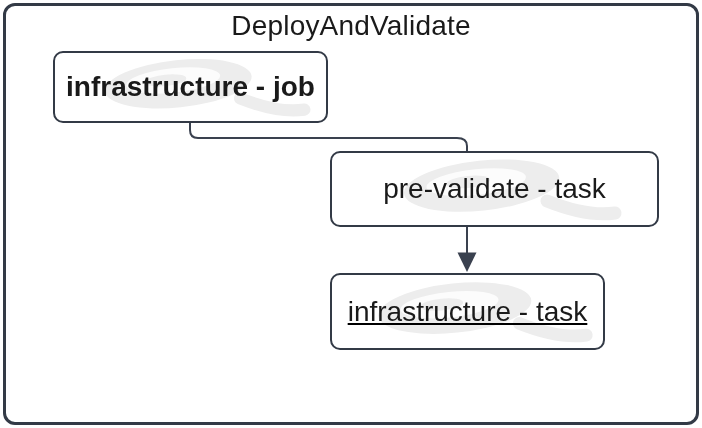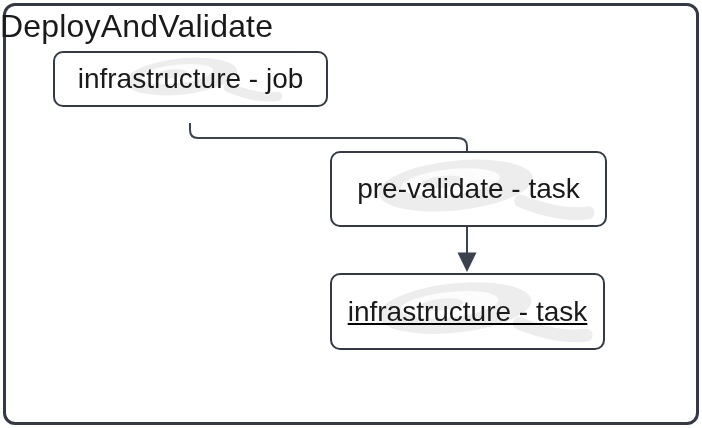--- a/index.html
+++ b/index.html
@@ -25,21 +25,22 @@
     box-sizing: border-box;
     border: 3px solid var(--border, #333a46);
     border-radius: 12px;
     background: transparent;
   }
   .title {
     position: absolute;
     left: 0;
     top: 11px;
     width: 702px;
-    font-size: 32px;
+    text-align: center;
+    font-size: 28px;
     line-height: 30px;
     color: var(--text, #1a1a1a);
     letter-spacing: 0.2px;
   }
   .edges {
     position: absolute;
     left: 0;
     top: 0;
     width: 702px;
     height: 428px;
@@ -77,22 +78,22 @@
     white-space: nowrap;
   }
   .node .wm {
     position: absolute;
     left: 0;
     top: 0;
     width: 100%;
     height: 100%;
     z-index: 1;
   }
-  .node-1 { left: 53px;  top: 51px;  width: 275px; height: 56px; }
-  .node-2 { left: 330px; top: 151px; width: 277px; height: 76px; }
+  .node-1 { left: 53px;  top: 51px;  width: 275px; height: 72px; font-weight: bold; }
+  .node-2 { left: 330px; top: 151px; width: 329px; height: 76px; }
   .node-3 { left: 330px; top: 273px; width: 275px; height: 77px; text-decoration: underline; }
 </style>
 </head>
 <body>
 
 <div class="canvas">
 
   <div class="frame"></div>
 
   <div class="title">DeployAndValidate</div>

